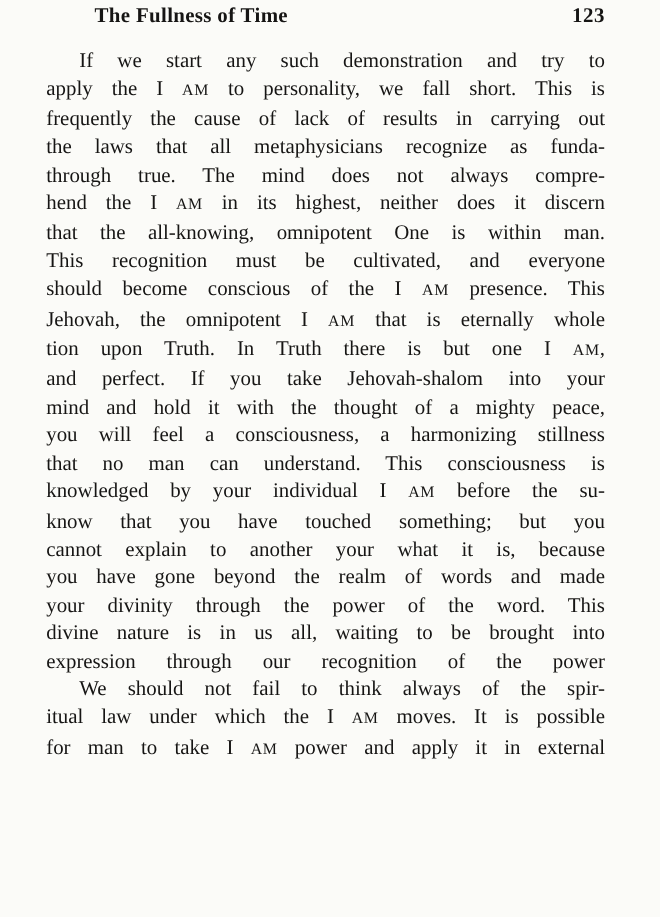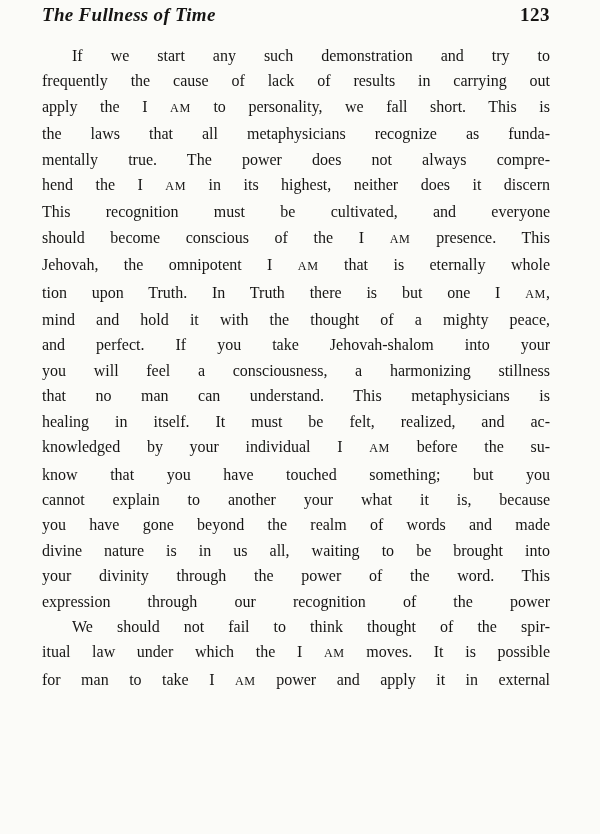--- a/index.html
+++ b/index.html
@@ -24,32 +24,32 @@
   .running-header {
     display: flex;
     justify-content: space-between;
     align-items: baseline;
     font-size: 19px;
     line-height: 23px;
     font-weight: bold;
     margin-bottom: 17px;
   }
   .chapter-title {
-    font-style: italic;
     letter-spacing: 0.3px;
+    margin-left: 44px;
   }
   .page-number {
     font-style: normal;
     letter-spacing: 0.5px;
   }
   .paragraph {
     margin: 0;
   }
   .line {
-    font-size: 16px;
+    font-size: 19px;
     line-height: 25.4px;
     text-align: justify;
     text-align-last: justify;
     -moz-text-align-last: justify;
     word-spacing: 0.5px;
     white-space: normal;
   }
   .line.indent {
     padding-left: 30px;
   }
@@ -66,41 +66,41 @@
 <body>
 
 <div class="page">
   <div class="running-header">
     <span class="chapter-title">The Fullness of Time</span>
     <span class="page-number">123</span>
   </div>
   <div id="text-block">
       <div class="paragraph">
         <div class="line indent">If we start any such demonstration and try to</div>
+        <div class="line">apply the I <span class="sc">AM</span> to personality, we fall short. This is</div>
         <div class="line">frequently the cause of lack of results in carrying out</div>
-        <div class="line">apply the I <span class="sc">AM</span> to personality, we fall short. This is</div>
         <div class="line">the laws that all metaphysicians recognize as funda-</div>
-        <div class="line">mentally true. The power does not always compre-</div>
+        <div class="line">through true. The mind does not always compre-</div>
         <div class="line">hend the I <span class="sc">AM</span> in its highest, neither does it discern</div>
+        <div class="line">that the all-knowing, omnipotent One is within man.</div>
         <div class="line">This recognition must be cultivated, and everyone</div>
         <div class="line">should become conscious of the I <span class="sc">AM</span> presence. This</div>
         <div class="line">Jehovah, the omnipotent I <span class="sc">AM</span> that is eternally whole</div>
         <div class="line">tion upon Truth. In Truth there is but one I <span class="sc">AM</span>,</div>
+        <div class="line">and perfect. If you take Jehovah-shalom into your</div>
         <div class="line">mind and hold it with the thought of a mighty peace,</div>
-        <div class="line">and perfect. If you take Jehovah-shalom into your</div>
         <div class="line">you will feel a consciousness, a harmonizing stillness</div>
-        <div class="line">that no man can understand. This metaphysicians is</div>
-        <div class="line">healing in itself. It must be felt, realized, and ac-</div>
+        <div class="line">that no man can understand. This consciousness is</div>
         <div class="line">knowledged by your individual I <span class="sc">AM</span> before the su-</div>
         <div class="line">know that you have touched something; but you</div>
         <div class="line">cannot explain to another your what it is, because</div>
         <div class="line">you have gone beyond the realm of words and made</div>
+        <div class="line">your divinity through the power of the word. This</div>
         <div class="line">divine nature is in us all, waiting to be brought into</div>
-        <div class="line">your divinity through the power of the word. This</div>
         <div class="line">expression through our recognition of the power</div>
       </div>
       <div class="paragraph">
-        <div class="line indent">We should not fail to think thought of the spir-</div>
+        <div class="line indent">We should not fail to think always of the spir-</div>
         <div class="line">itual law under which the I <span class="sc">AM</span> moves. It is possible</div>
         <div class="line">for man to take I <span class="sc">AM</span> power and apply it in external</div>
       </div>
     </div>
 </div>
 
 </body></html>

